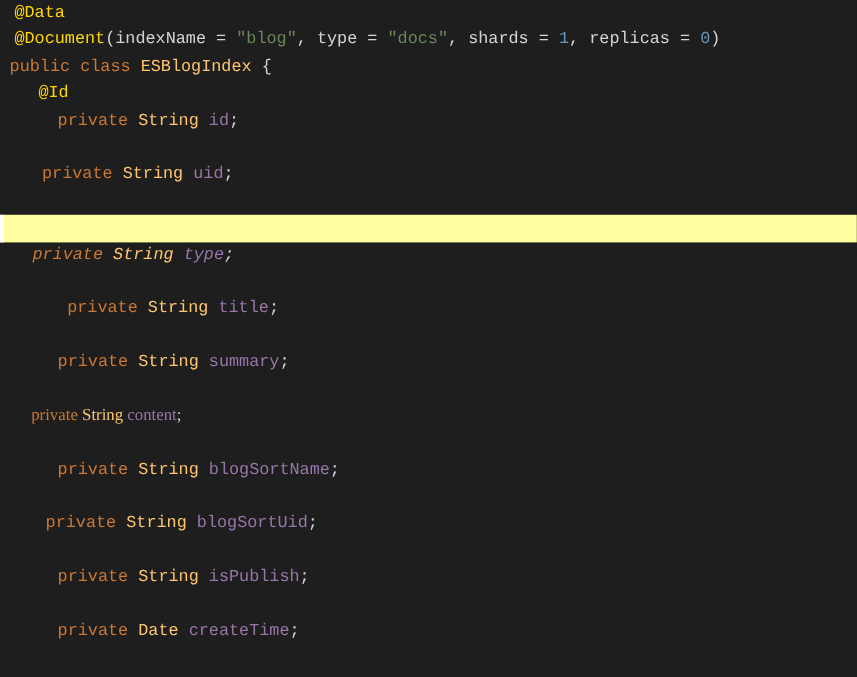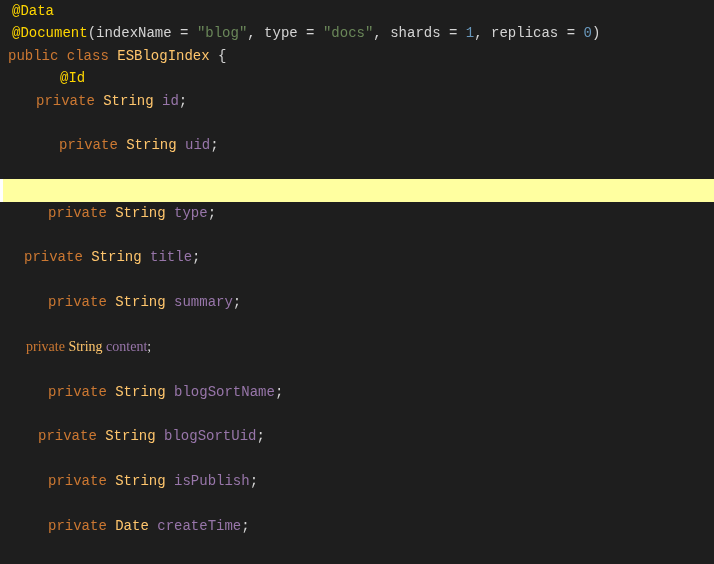--- a/index.html
+++ b/index.html
@@ -73,37 +73,37 @@
 <div class="code-editor">
     <div class="code-line" style="padding-left: 12px;">
       <span class="code-content"><span class="annotation">@Data</span></span>
     </div>
     <div class="code-line" style="padding-left: 12px;">
       <span class="code-content"><span class="annotation">@Document</span><span class="plain">(</span><span class="plain">indexName</span><span class="plain"> = </span><span class="string-val">"blog"</span><span class="plain">, </span><span class="plain">type</span><span class="plain"> = </span><span class="string-val">"docs"</span><span class="plain">, </span><span class="plain">shards</span><span class="plain"> = </span><span class="number-val">1</span><span class="plain">, </span><span class="plain">replicas</span><span class="plain"> = </span><span class="number-val">0</span><span class="plain">)</span></span>
     </div>
     <div class="code-line" style="padding-left: 8px;">
       <span class="code-content"><span class="keyword">public class</span><span class="plain"> </span><span class="class-name">ESBlogIndex</span><span class="plain"> {</span></span>
     </div>
-    <div class="code-line" style="padding-left: 60px;">
+    <div class="code-line" style="padding-left: 32px;">
       <span class="code-content"><span class="annotation">@Id</span></span>
     </div>
-    <div class="code-line" style="padding-left: 36px;">
+    <div class="code-line" style="padding-left: 48px;">
       <span class="code-content"><span class="keyword">private</span><span class="plain"> </span><span class="type-name">String</span><span class="plain"> </span><span class="field-name">id</span><span class="plain">;</span></span>
     </div>
     <div class="code-line" style="padding-left: 48px;">&nbsp;</div>
-    <div class="code-line" style="padding-left: 59px;">
+    <div class="code-line" style="padding-left: 35px;">
       <span class="code-content"><span class="keyword">private</span><span class="plain"> </span><span class="type-name">String</span><span class="plain"> </span><span class="field-name">uid</span><span class="plain">;</span></span>
     </div>
     <div class="code-line" style="padding-left: 48px;">&nbsp;</div>
     <div class="code-line highlighted cursor-line" style="padding-left: 48px;">&nbsp;</div>
-    <div class="code-line" style="padding-left: 48px;">
+    <div class="code-line" style="padding-left: 27px; font-style: italic;">
       <span class="code-content"><span class="keyword">private</span><span class="plain"> </span><span class="type-name">String</span><span class="plain"> </span><span class="field-name">type</span><span class="plain">;</span></span>
     </div>
     <div class="code-line" style="padding-left: 48px;">&nbsp;</div>
-    <div class="code-line" style="padding-left: 24px;">
+    <div class="code-line" style="padding-left: 56px;">
       <span class="code-content"><span class="keyword">private</span><span class="plain"> </span><span class="type-name">String</span><span class="plain"> </span><span class="field-name">title</span><span class="plain">;</span></span>
     </div>
     <div class="code-line" style="padding-left: 48px;">&nbsp;</div>
     <div class="code-line" style="padding-left: 48px;">
       <span class="code-content"><span class="keyword">private</span><span class="plain"> </span><span class="type-name">String</span><span class="plain"> </span><span class="field-name">summary</span><span class="plain">;</span></span>
     </div>
     <div class="code-line" style="padding-left: 48px;">&nbsp;</div>
     <div class="code-line" style="padding-left: 26px; font-family: Liberation Serif, serif;">
       <span class="code-content"><span class="keyword">private</span><span class="plain"> </span><span class="type-name">String</span><span class="plain"> </span><span class="field-name">content</span><span class="plain">;</span></span>
     </div>

